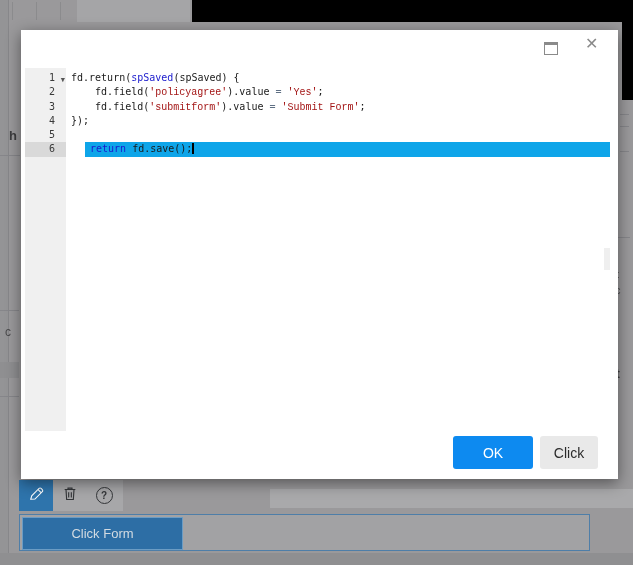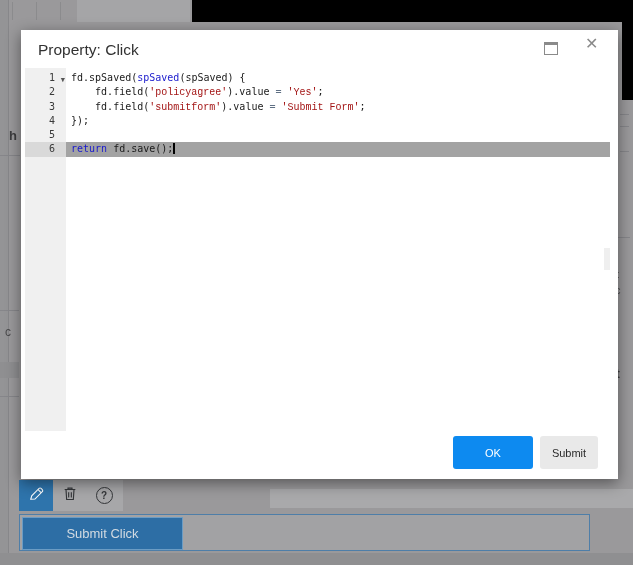--- a/index.html
+++ b/index.html
@@ -41,27 +41,27 @@
   
   .editor{left:4px;top:38px;width:585px;height:363px;background:#fff;overflow:hidden;}
   .gutter-bg{position:absolute;left:0;top:0;width:41px;height:100%;background:#f0f0f0;}
   .ed-rows{position:absolute;left:0;top:3px;width:100%;
            font-family:"DejaVu Sans Mono",monospace;font-size:10px;line-height:14.3px;}
   .ed-row{display:flex;height:14.3px;}
   .gut{box-sizing:border-box;width:41px;padding-right:11px;text-align:right;color:#3a3a3a;position:relative;}
   .fold{position:absolute;right:1px;top:2px;font-size:7px;color:#555;}
   .code{flex:1;white-space:pre;padding-left:5px;color:#1a1a1a;}
   .ed-row.active .gut{background:#d9d9d9;}
-  .ed-row.active .code{background:#a3a3a3;}
+  .ed-row.active .code{background:#0ea5e9;margin-left:19px;}
   .tk-k{color:#1a1acd;} .tk-s{color:#a31515;font-family:Liberation Mono, monospace;} .tk-p{color:#1a1a1a;} .tk-o{color:#5f7084;}
   .cursor{display:inline-block;width:2px;height:11px;background:#000;vertical-align:-2px;}
   .scroll-thumb{left:579px;top:180px;width:8px;height:22px;background:#efefef;}
 
   
-  .btn{display:flex;align-items:center;justify-content:center;font-size:11px;border-radius:3px;cursor:default;}
+  .btn{display:flex;align-items:center;justify-content:center;font-size:14px;border-radius:3px;cursor:default;}
   .btn-ok{left:432px;top:406px;width:80px;height:33px;background:#0d8af0;color:#fff;}
   .btn-cancel{left:519px;top:406px;width:58px;height:33px;background:#e9e9e9;color:#2b2b2b;}
 </style>
 </head>
 <body>
 
 <div class="stage">
 
   <div class="abs bg-left-strip"></div>
   <div class="abs bg-left-border"></div>
@@ -103,34 +103,33 @@
             <path d="M4 6h16M9 6V4h6v2M6 6l1 15h10l1-15M10 10v8M14 10v8" fill="none" stroke="#333538" stroke-width="1.7"></path>
           </svg>
       </span>
     </div>
     <div class="tb-btn">
       <span class="help-circle">?</span>
     </div>
   </div>
 
   <div class="abs bg-selrow"></div>
-  <div class="abs bg-submit">Submit Click</div>
+  <div class="abs bg-submit">Click Form</div>
   <div class="abs bg-bottom-strip"></div>
 
   <div class="abs modal">
-    <div class="abs modal-title">Property: Click</div>
     <div class="abs win-max"></div>
     <div class="abs win-close">✕</div>
 
     <div class="abs editor">
       <div class="gutter-bg"></div>
       <div class="ed-rows">
           <div class="ed-row">
             <span class="gut">1<span class="fold">▼</span></span>
-            <span class="code"><span class="tk-p">fd.spSaved(</span><span class="tk-k">spSaved</span><span class="tk-p">(spSaved) {</span></span>
+            <span class="code"><span class="tk-p">fd.return(</span><span class="tk-k">spSaved</span><span class="tk-p">(spSaved) {</span></span>
           </div>
           <div class="ed-row">
             <span class="gut">2</span>
             <span class="code"><span class="tk-p">    fd.field(</span><span class="tk-s">'policyagree'</span><span class="tk-p">).value </span><span class="tk-o">=</span><span class="tk-p"> </span><span class="tk-s">'Yes'</span><span class="tk-p">;</span></span>
           </div>
           <div class="ed-row">
             <span class="gut">3</span>
             <span class="code"><span class="tk-p">    fd.field(</span><span class="tk-s">'submitform'</span><span class="tk-p">).value </span><span class="tk-o">=</span><span class="tk-p"> </span><span class="tk-s">'Submit Form'</span><span class="tk-p">;</span></span>
           </div>
           <div class="ed-row">
@@ -143,16 +142,16 @@
           </div>
           <div class="ed-row active">
             <span class="gut">6</span>
             <span class="code"><span class="tk-k">return</span><span class="tk-p"> fd.save();</span><span class="cursor"></span></span>
           </div>
         </div>
       <div class="abs scroll-thumb"></div>
     </div>
 
     <div class="abs btn btn-ok">OK</div>
-    <div class="abs btn btn-cancel">Submit</div>
+    <div class="abs btn btn-cancel">Click</div>
   </div>
 
 </div>
 
 </body></html>

